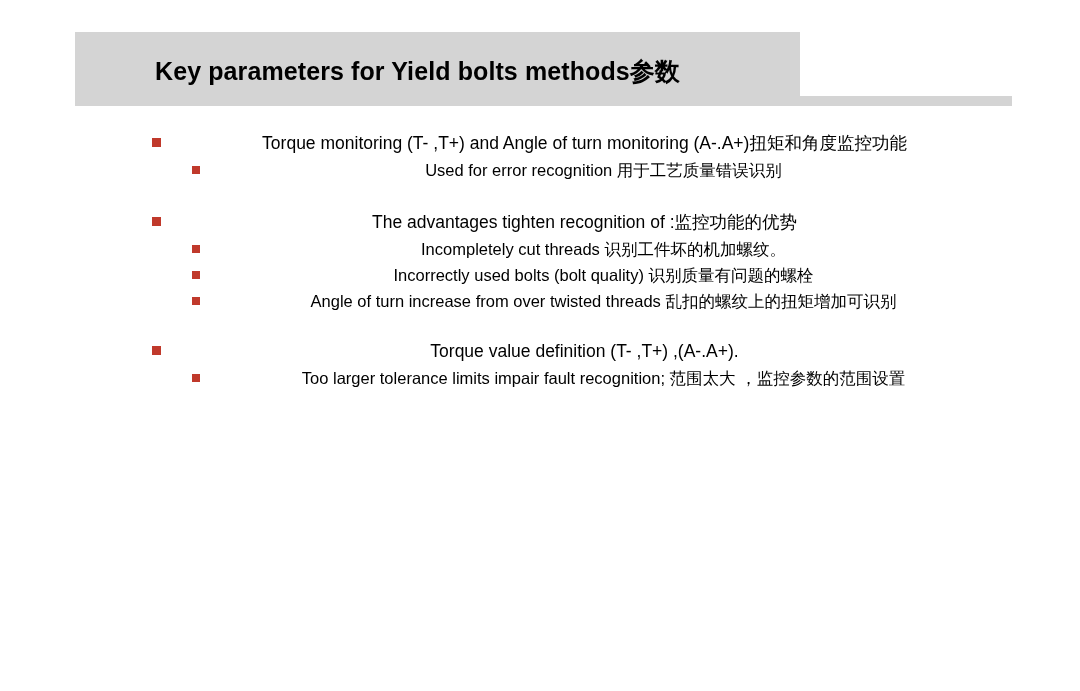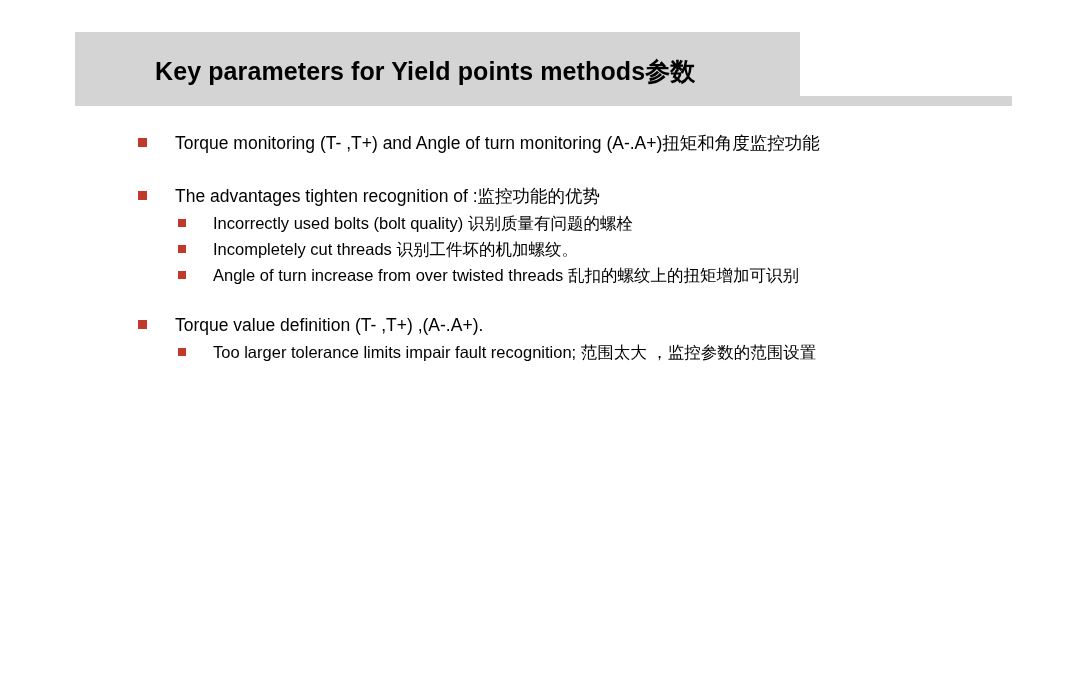--- a/index.html
+++ b/index.html
@@ -43,23 +43,24 @@
     top: 55px;
     font-size: 25px;
     font-weight: bold;
     letter-spacing: 0.1px;
     color: #000000;
     white-space: nowrap;
   }
   
   .body {
     position: absolute;
-    left: 136px;
+    left: 150px;
     top: 130px;
     width: 830px;
+    text-align: center;
   }
   .l1 {
     position: relative;
     padding-left: 39px;
     font-size: 17.5px;
     line-height: 26px;
     margin-bottom: 2px;
   }
   .l1 .marker {
     position: absolute;
@@ -88,49 +89,53 @@
   .gap-lg { height: 25px; }
   .gap-md { height: 23px; }
 </style>
 </head>
 <body>
 
 <div class="slide">
 
   <div class="title-band"></div>
   <div class="title-band-tail"></div>
-  <div class="slide-title">Key parameters for Yield points methods参数</div>
+  <div class="slide-title">Key parameters for Yield bolts methods参数</div>
 
   <div class="body">
 
     <div class="l1">
       <span class="marker"></span>
       <span>Torque monitoring (T- ,T+) and  Angle of turn monitoring (A-.A+)扭矩和角度监控功能</span>
     </div>
 
+    <div class="l2">
+      <span class="marker"></span>
+      <span>Used for error recognition  用于工艺质量错误识别</span>
+    </div>
 
     <div class="gap-lg"></div>
 
     <div class="l1">
       <span class="marker"></span>
       <span>The advantages tighten recognition of :监控功能的优势</span>
     </div>
 
     <div class="l2">
       <span class="marker"></span>
     </div>
 
     <div class="l2">
       <span class="marker"></span>
-      <span>Incorrectly used bolts (bolt quality)  识别质量有问题的螺栓</span>
+      <span>Incompletely cut threads  识别工件坏的机加螺纹。</span>
     </div>
 
     <div class="l2">
       <span class="marker"></span>
-      <span>Incompletely cut threads  识别工件坏的机加螺纹。</span>
+      <span>Incorrectly used bolts (bolt quality)  识别质量有问题的螺栓</span>
     </div>
 
     <div class="l2">
       <span class="marker"></span>
       <span>Angle of turn increase from over twisted threads 乱扣的螺纹上的扭矩增加可识别</span>
     </div>
 
     <div class="gap-md"></div>
 
     <div class="l1">

